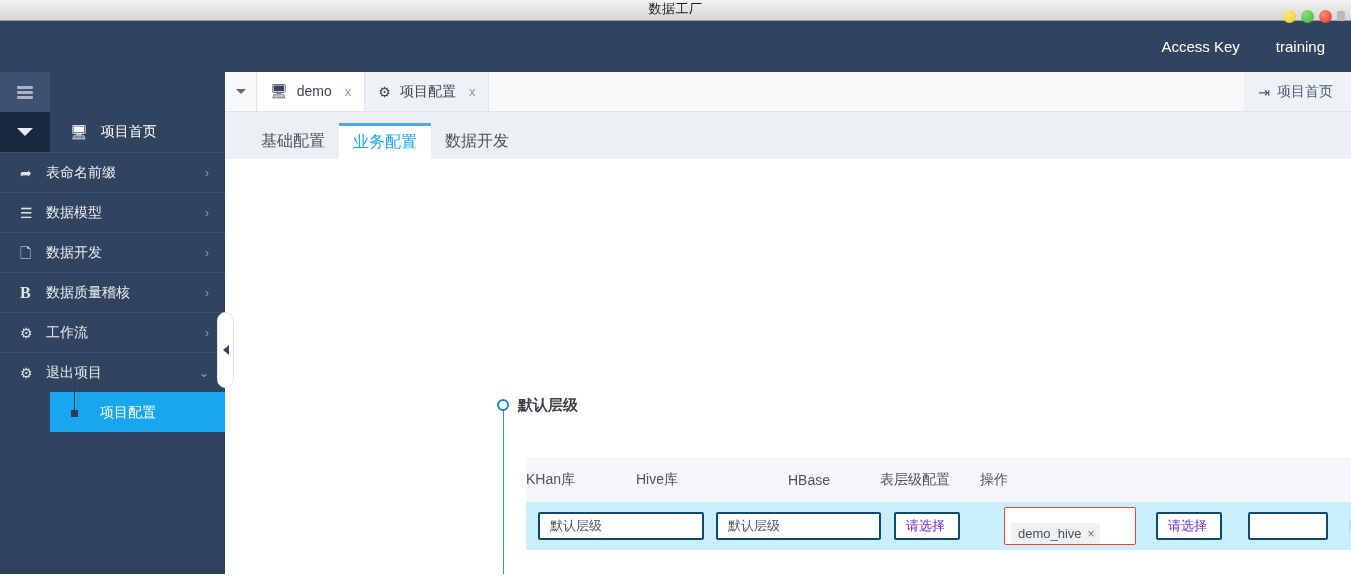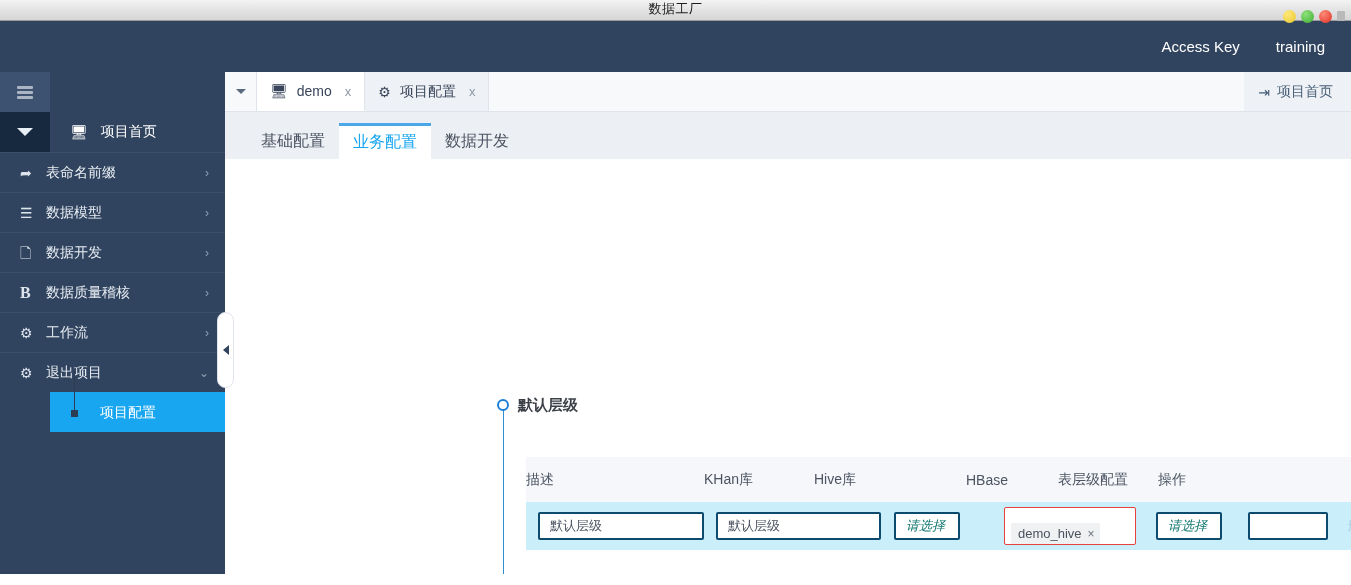--- a/index.html
+++ b/index.html
@@ -175,21 +175,21 @@
   .c4 { width: 152px; }
   .c5 { width: 92px; }
   .c6 { width: 100px; }
   .c7 { flex: 1; }
 
   .inp {
     height: 16px; background: #fff; border: 2px solid #0c4a6e; border-radius: 2px;
     font-size: 13px; color: #4a5260; display: flex; align-items: center;
     padding: 12px 10px; width: 100%;
   }
-  .inp.ph { color: #0f766e; font-style: italic; }
+  .inp.ph { color: #6d28d9; }
   .inp.w166 { width: 166px; }
   .inp.w165 { width: 165px; }
   .inp.w66  { width: 66px; }
   .inp.w80  { width: 80px; }
   .inp.err {
     border: 1px solid #e8413a; width: 132px; height: 38px; padding: 0 6px; align-items: flex-end;
   }
   .tag {
     background: #f0f1f2; border-radius: 2px; font-size: 13px; color: #4a5260;
     padding: 3px 5px 3px 7px; display: inline-flex; align-items: center; gap: 6px;
@@ -318,21 +318,20 @@
     <div id="body">
       <div class="timeline"></div>
 
       <div class="sec" style="top:246px;">
         <span class="dot"></span>
         <span class="sec-title">默认层级</span>
       </div>
 
       <div class="tbl">
         <div class="thead">
-          <div class="c2">描述</div>
           <div class="c3">KHan库</div>
           <div class="c4">Hive库</div>
           <div class="c5">HBase</div>
           <div class="c6">表层级配置</div>
           <div class="c7">操作</div>
         </div>
         <div class="trow">
           <div class="c1">
             <div class="inp w166">默认层级</div>
           </div>

